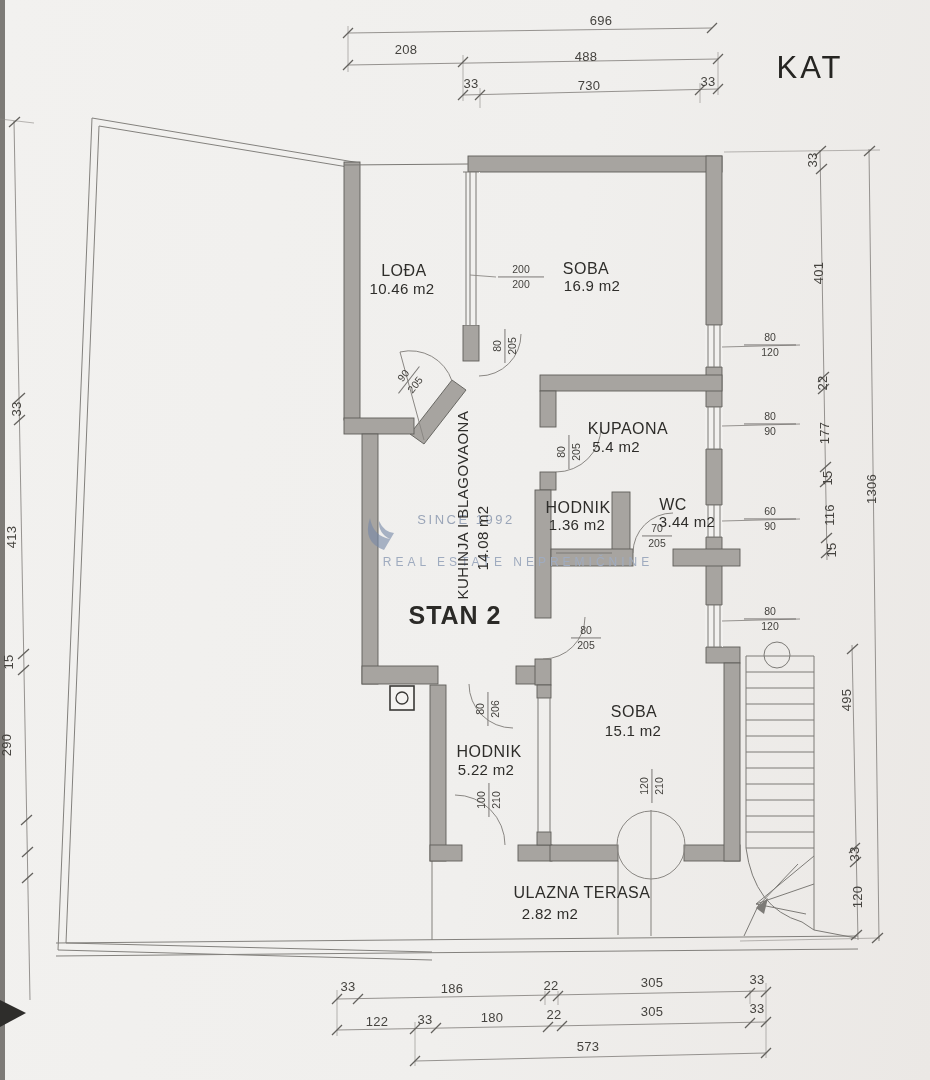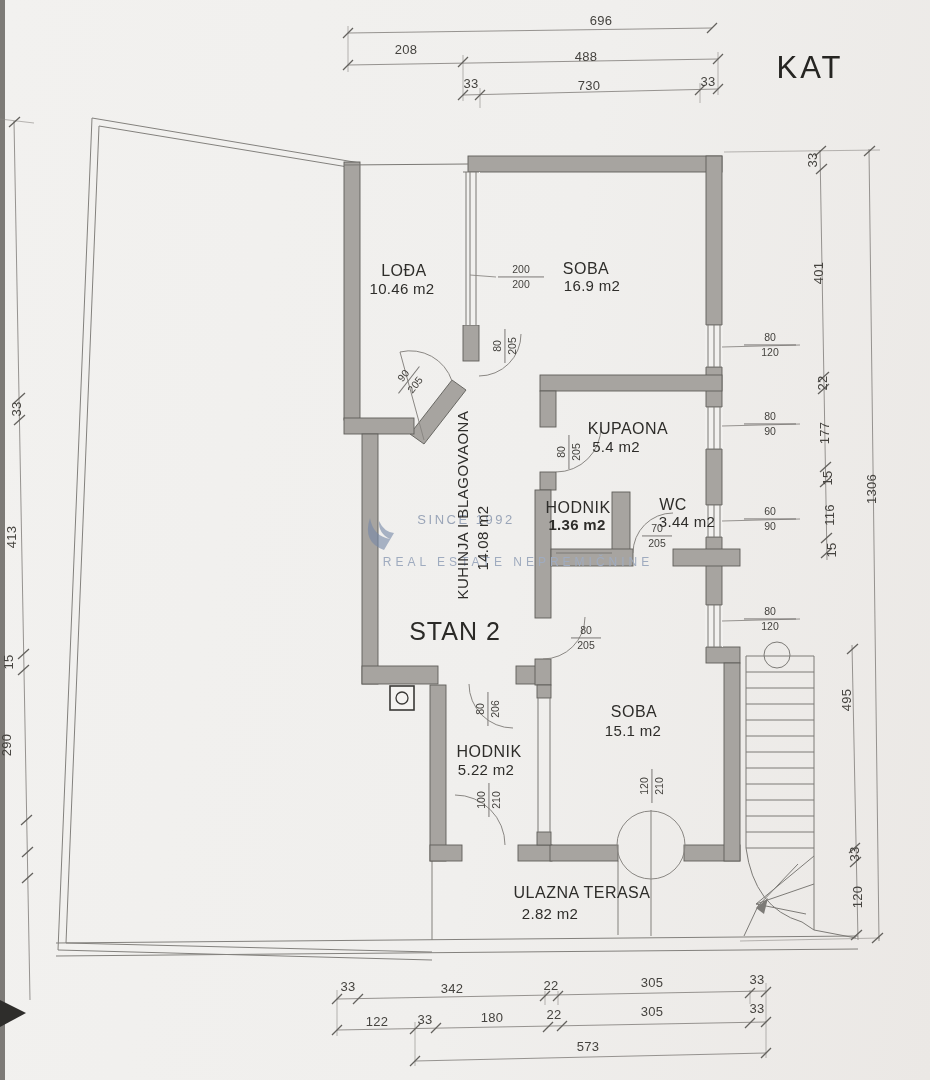--- a/index.html
+++ b/index.html
@@ -195,45 +195,45 @@
   <div class="L rot dim" style="left:846px;top:700px;">495</div>
   <div class="L rot dim" style="left:854px;top:854px;">33</div>
   <div class="L rot dim" style="left:857px;top:897px;">120</div>
 
   <div class="L rot dim" style="left:16px;top:409px;">33</div>
   <div class="L rot dim" style="left:11px;top:537px;">413</div>
   <div class="L rot dim" style="left:8px;top:662px;">15</div>
   <div class="L rot dim" style="left:6px;top:745px;">290</div>
 
   <div class="L dim" style="left:348px;top:986px;">33</div>
-  <div class="L dim" style="left:452px;top:988px;">342</div>
+  <div class="L dim" style="left:452px;top:988px;">186</div>
   <div class="L dim" style="left:551px;top:985px;">22</div>
   <div class="L dim" style="left:652px;top:982px;">305</div>
   <div class="L dim" style="left:757px;top:979px;">33</div>
   <div class="L dim" style="left:377px;top:1021px;">122</div>
   <div class="L dim" style="left:425px;top:1019px;">33</div>
   <div class="L dim" style="left:492px;top:1017px;">180</div>
   <div class="L dim" style="left:554px;top:1014px;">22</div>
   <div class="L dim" style="left:652px;top:1011px;">305</div>
   <div class="L dim" style="left:757px;top:1008px;">33</div>
   <div class="L dim" style="left:588px;top:1046px;">573</div>
 
   <div class="L room" style="left:404px;top:271px;">LOĐA</div>
   <div class="L area" style="left:402px;top:288px;">10.46 m2</div>
   <div class="L room" style="left:586px;top:269px;">SOBA</div>
   <div class="L area" style="left:592px;top:285px;">16.9 m2</div>
   <div class="L room" style="left:628px;top:429px;">KUPAONA</div>
   <div class="L area" style="left:616px;top:446px;">5.4 m2</div>
   <div class="L room" style="left:578px;top:508px;">HODNIK</div>
-  <div class="L area" style="left:577px;top:524px;font-weight:bold;">1.36 m2</div>
+  <div class="L area" style="left:577px;top:524px;">1.36 m2</div>
   <div class="L room" style="left:673px;top:505px;text-align:center;">WC</div>
   <div class="L area" style="left:687px;top:521px;">3.44 m2</div>
   <div class="L rot room" style="left:462px;top:505px;font-size:15px;">KUHINJA I BLAGOVAONA</div>
   <div class="L rot area" style="left:482px;top:538px;">14.08 m2</div>
-  <div class="L big" style="left:455px;top:631px;">STAN 2</div>
+  <div class="L big" style="left:455px;top:615px;font-weight:bold;">STAN 2</div>
   <div class="L room" style="left:489px;top:752px;">HODNIK</div>
   <div class="L area" style="left:486px;top:769px;">5.22 m2</div>
   <div class="L room" style="left:634px;top:712px;">SOBA</div>
   <div class="L area" style="left:633px;top:730px;">15.1 m2</div>
   <div class="L room" style="left:582px;top:893px;">ULAZNA TERASA</div>
   <div class="L area" style="left:550px;top:913px;">2.82 m2</div>
 
   <div class="note L" style="left:521px;top:277px;">
     <span>200</span>
       <span class="bar b46"></span>

